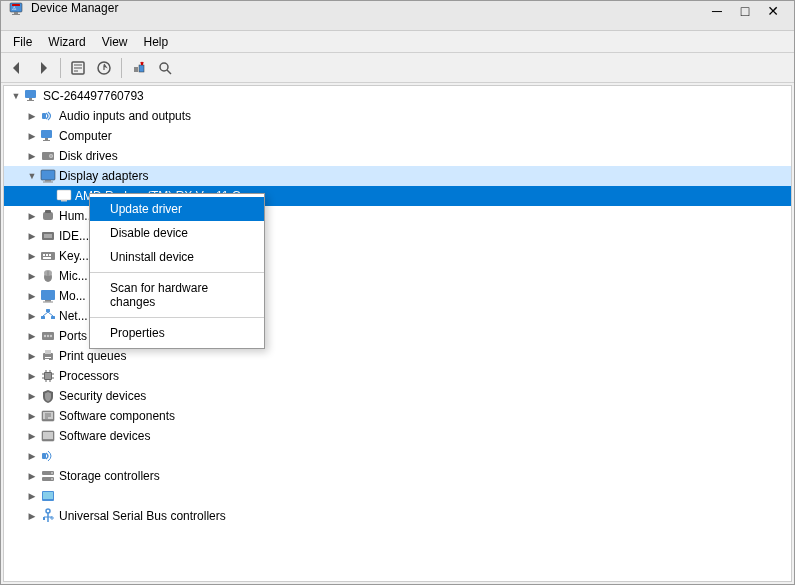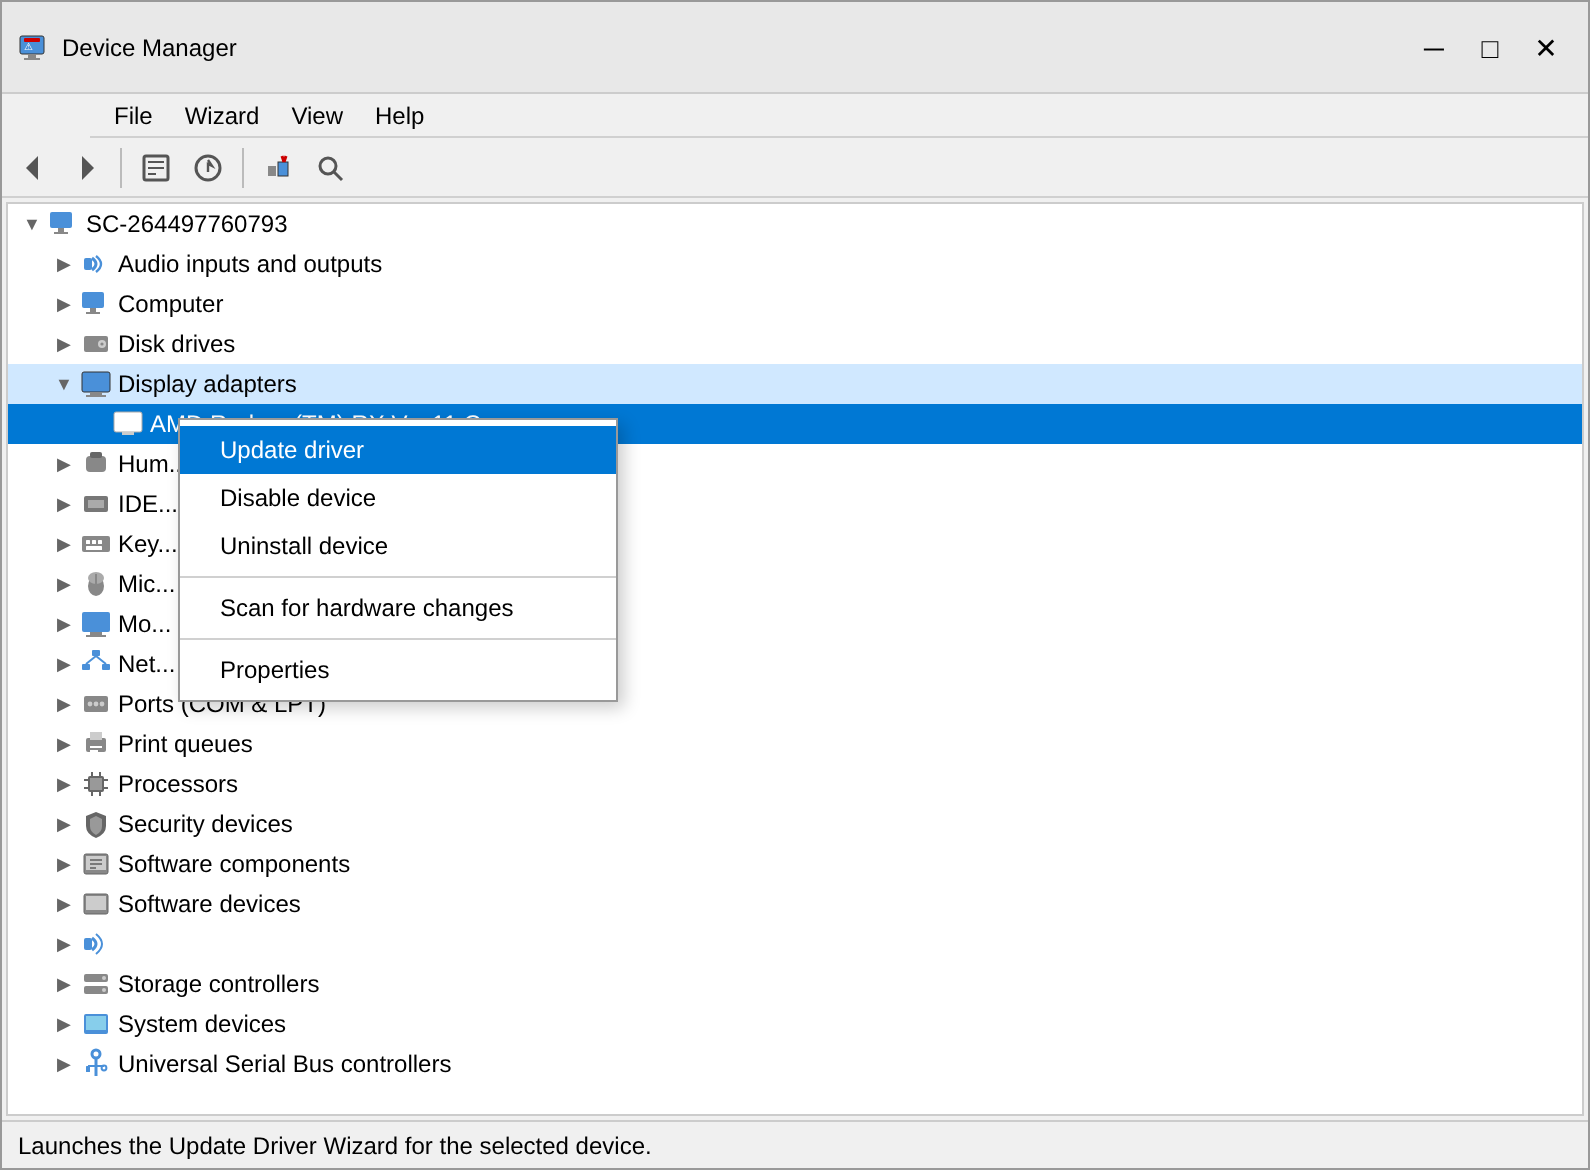--- a/index.html
+++ b/index.html
@@ -14,23 +14,23 @@
     .window {
       width: 795px;
       height: 585px;
       background: #f0f0f0;
       border: 1px solid #999;
       display: flex;
       flex-direction: column;
     }
     .title-bar {
       background: #e8e8e8;
-      height: 46px;
-      display: flex;
-      align-items: center;
+      height: 30px;
+      display: flex;
+      align-items: flex-start;
       padding: 0 8px;
       border-bottom: 1px solid #ccc;
       user-select: none;
     }
     .title-bar-icon {
       width: 16px;
       height: 16px;
       margin-right: 6px;
       display: flex;
       align-items: center;
@@ -55,21 +55,20 @@
       border: none;
       background: transparent;
     }
     .menu-bar {
       background: #f0f0f0;
       height: 22px;
       display: flex;
       align-items: center;
       padding: 0 4px;
       border-bottom: 1px solid #d0d0d0;
-      margin-left: 44px;
     }
     .menu-item {
       padding: 2px 8px;
       cursor: pointer;
       font-size: 12px;
     }
     .toolbar {
       background: #f0f0f0;
       height: 30px;
       display: flex;
@@ -143,21 +142,21 @@
     }
     .item-label { flex: 1; }
     
     .icon-computer { color: #4a90d9; font-size: 13px; }
 
     
     .context-menu {
       position: absolute;
       top: 110px;
       left: 88px;
-      width: 220px;
+      width: 176px;
       background: white;
       border: 1px solid #999;
       box-shadow: 3px 3px 8px rgba(0,0,0,0.2);
       z-index: 100;
       padding: 3px 0;
     }
     .ctx-item {
       padding: 5px 20px;
       cursor: pointer;
       font-size: 12px;
@@ -506,21 +505,20 @@
       </div>
 
       <div class="tree-item" style="padding-left:20px;">
         <span class="expander">▶</span>
         <span class="tree-icon">
           <svg width="16" height="16" viewBox="0 0 16 16">
             <rect x="2" y="3" width="12" height="10" rx="1" fill="#4a90d9"></rect>
             <rect x="3" y="4" width="10" height="7" fill="#87ceeb"></rect>
           </svg>
         </span>
-        <span class="item-label">System devices</span>
       </div>
 
       <div class="tree-item" style="padding-left:20px;">
         <span class="expander">▶</span>
         <span class="tree-icon">
           <svg width="16" height="16" viewBox="0 0 16 16">
             <circle cx="8" cy="3" r="2" fill="none" stroke="#4a90d9" stroke-width="1.5"></circle>
             <line x1="8" y1="5" x2="8" y2="14" stroke="#4a90d9" stroke-width="1.5"></line>
             <line x1="4" y1="9" x2="12" y2="9" stroke="#4a90d9" stroke-width="1"></line>
             <rect x="3" y="9" width="2" height="3" rx="0.3" fill="#4a90d9"></rect>
@@ -535,16 +533,13 @@
       <div class="ctx-item selected-item">Update driver</div>
       <div class="ctx-item">Disable device</div>
       <div class="ctx-item">Uninstall device</div>
       <div class="ctx-separator"></div>
       <div class="ctx-item">Scan for hardware changes</div>
       <div class="ctx-separator"></div>
       <div class="ctx-item bold">Properties</div>
     </div>
   </div>
 
-  <div class="status-bar">
-    <span>Launches the Update Driver Wizard for the selected device.</span>
-  </div>
 </div>
 
 </body></html>

